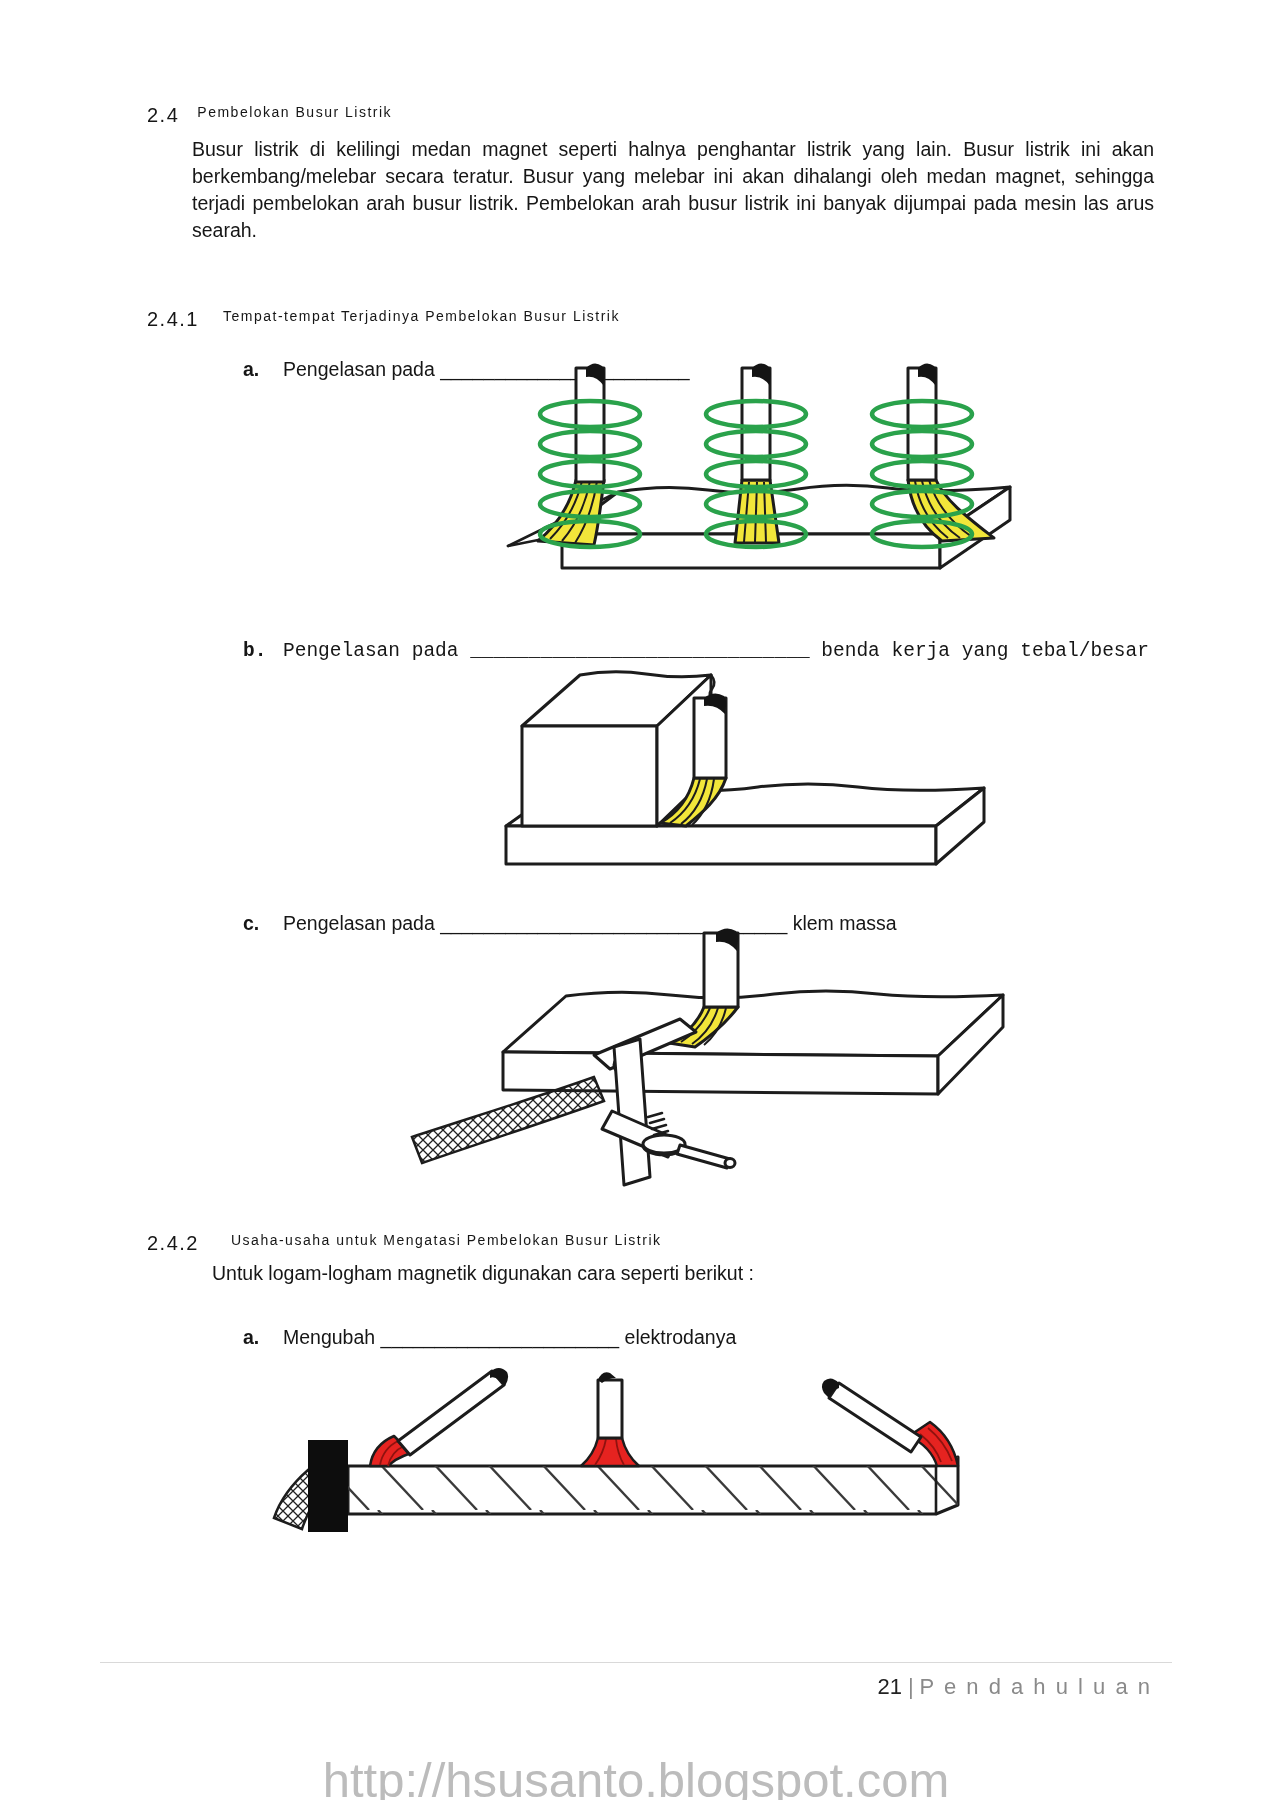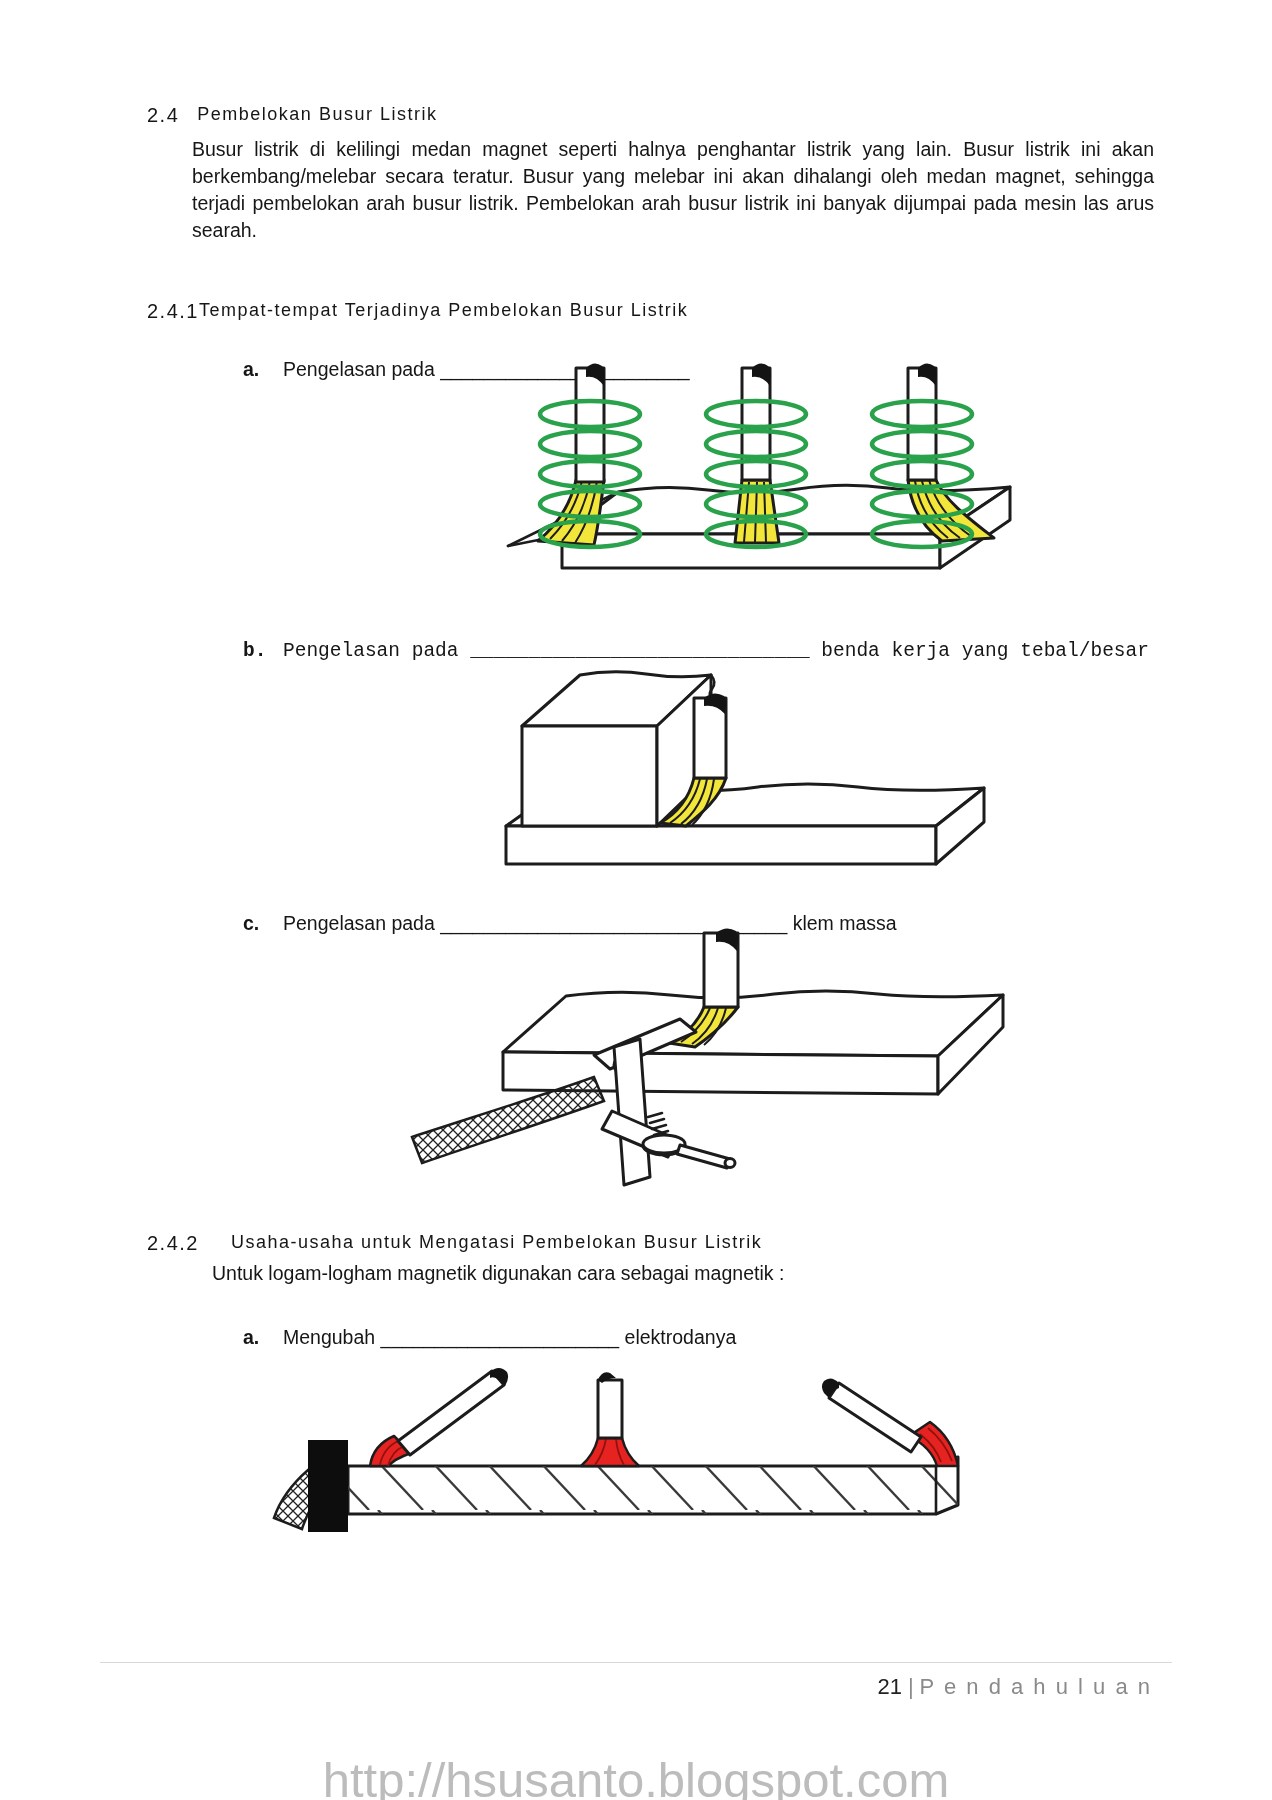--- a/index.html
+++ b/index.html
@@ -2,21 +2,21 @@
 <html style="--ring-green: #2aa24b; --arc-yellow: #f2e63a; --arc-red: #e62320; --line-black: #1c1c1c; --text-black: #161616; --footer-gray: #8a8a8a; --watermark-gray: #bcbcbc; --rule-gray: #d9d9d9;"><head>
 <meta charset="utf-8">
 <style>
   html,body{margin:0;padding:0;background:#e9e9e9;}
   .page{
     position:relative;width:1272px;height:1800px;margin:0 auto;background:#ffffff;
     overflow:hidden;font-family:"Liberation Sans",sans-serif;color:var(--text-black,#161616);
   }
   .abs{position:absolute;}
   .h-num{font-size:20px;letter-spacing:1.5px;white-space:nowrap;}
-  .h-title{font-size:18px;letter-spacing:1.5px;white-space:nowrap;}
+  .h-title{font-size:14px;letter-spacing:1.5px;white-space:nowrap;}
   .body-par{
     font-size:19.5px;line-height:27px;text-align:justify;color:#161616;
   }
   .sub-line{font-size:19.5px;white-space:nowrap;}
   .item{font-size:19.5px;white-space:nowrap;}
   .item .lbl{font-weight:bold;display:inline-block;width:40px;}
   .blank{letter-spacing:0;}
   .footer-rule{border-top:1px solid var(--rule-gray,#d9d9d9);height:0;}
   .footer-text{font-size:22px;white-space:nowrap;text-align:right;}
   .footer-text .pgnum{color:#222;}
@@ -42,21 +42,21 @@
 
 <div class="page">
 
   <div class="abs" style="left:147px;top:104px;display:flex;gap:18px;">
     <span class="h-num">2.4</span>
     <span class="h-title">Pembelokan Busur Listrik</span>
   </div>
 
   <div class="abs body-par" style="left:192px;top:136px;width:962px;">Busur listrik di kelilingi medan magnet seperti halnya penghantar listrik yang lain. Busur listrik ini akan berkembang/melebar secara teratur. Busur yang melebar ini akan dihalangi oleh medan magnet, sehingga terjadi pembelokan arah busur listrik. Pembelokan arah busur listrik ini banyak dijumpai pada mesin las arus searah.</div>
 
-  <div class="abs" style="left:147px;top:300px;display:flex;gap:0;">
+  <div class="abs" style="left:147px;top:308px;display:flex;gap:24px;">
     <span class="h-num">2.4.1</span>
     <span class="h-title">Tempat-tempat Terjadinya Pembelokan Busur Listrik</span>
   </div>
 
   <div class="abs item" style="left:243px;top:358px;">
     <span class="lbl">a.</span><span>Pengelasan pada </span><span class="blank">_______________________</span><span></span>
   </div>
 
   <div class="abs" style="left:498px;top:362px;">
     <svg width="520" height="228" viewBox="0 0 520 228">
@@ -185,21 +185,21 @@
         <path class="face" d="M 282 220 L 332 234 L 329 243 L 279 229 Z"></path>
         <ellipse class="face" cx="332" cy="238" rx="5" ry="4.5"></ellipse>
       </g>
     </svg>
   </div>
 
   <div class="abs" style="left:147px;top:1232px;display:flex;gap:32px;">
     <span class="h-num">2.4.2</span>
     <span class="h-title">Usaha-usaha untuk Mengatasi Pembelokan Busur Listrik</span>
   </div>
-  <div class="abs sub-line" style="left:212px;top:1262px;">Untuk logam-logham magnetik digunakan cara sebagai magnetik :</div>
+  <div class="abs sub-line" style="left:212px;top:1262px;">Untuk logam-logham magnetik digunakan cara seperti berikut :</div>
 
   <div class="abs item" style="left:243px;top:1326px;">
     <span class="lbl">a.</span><span>Mengubah </span><span class="blank">______________________</span><span> elektrodanya</span>
   </div>
 
   <div class="abs" style="left:268px;top:1366px;">
     <svg width="720" height="168" viewBox="0 0 720 168">
       <defs>
         <pattern id="hatchD" width="54" height="48" patternUnits="userSpaceOnUse">
           <path d="M 2 0 L 47 48" stroke="#3a3a3a" stroke-width="2.4" fill="none"></path>

